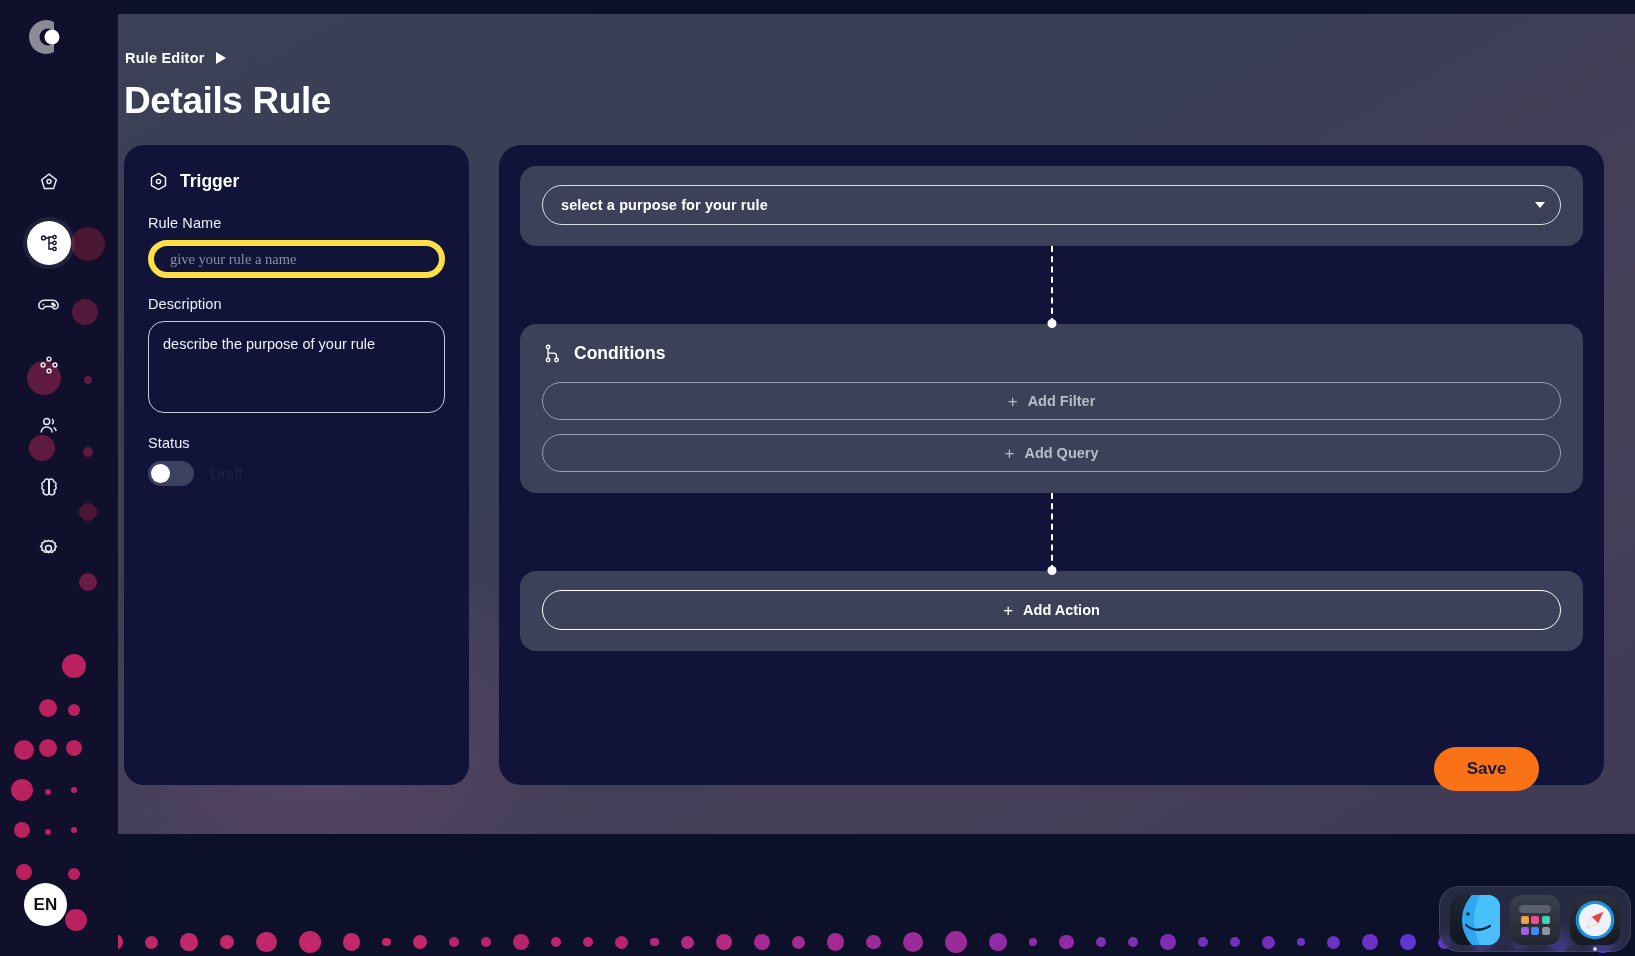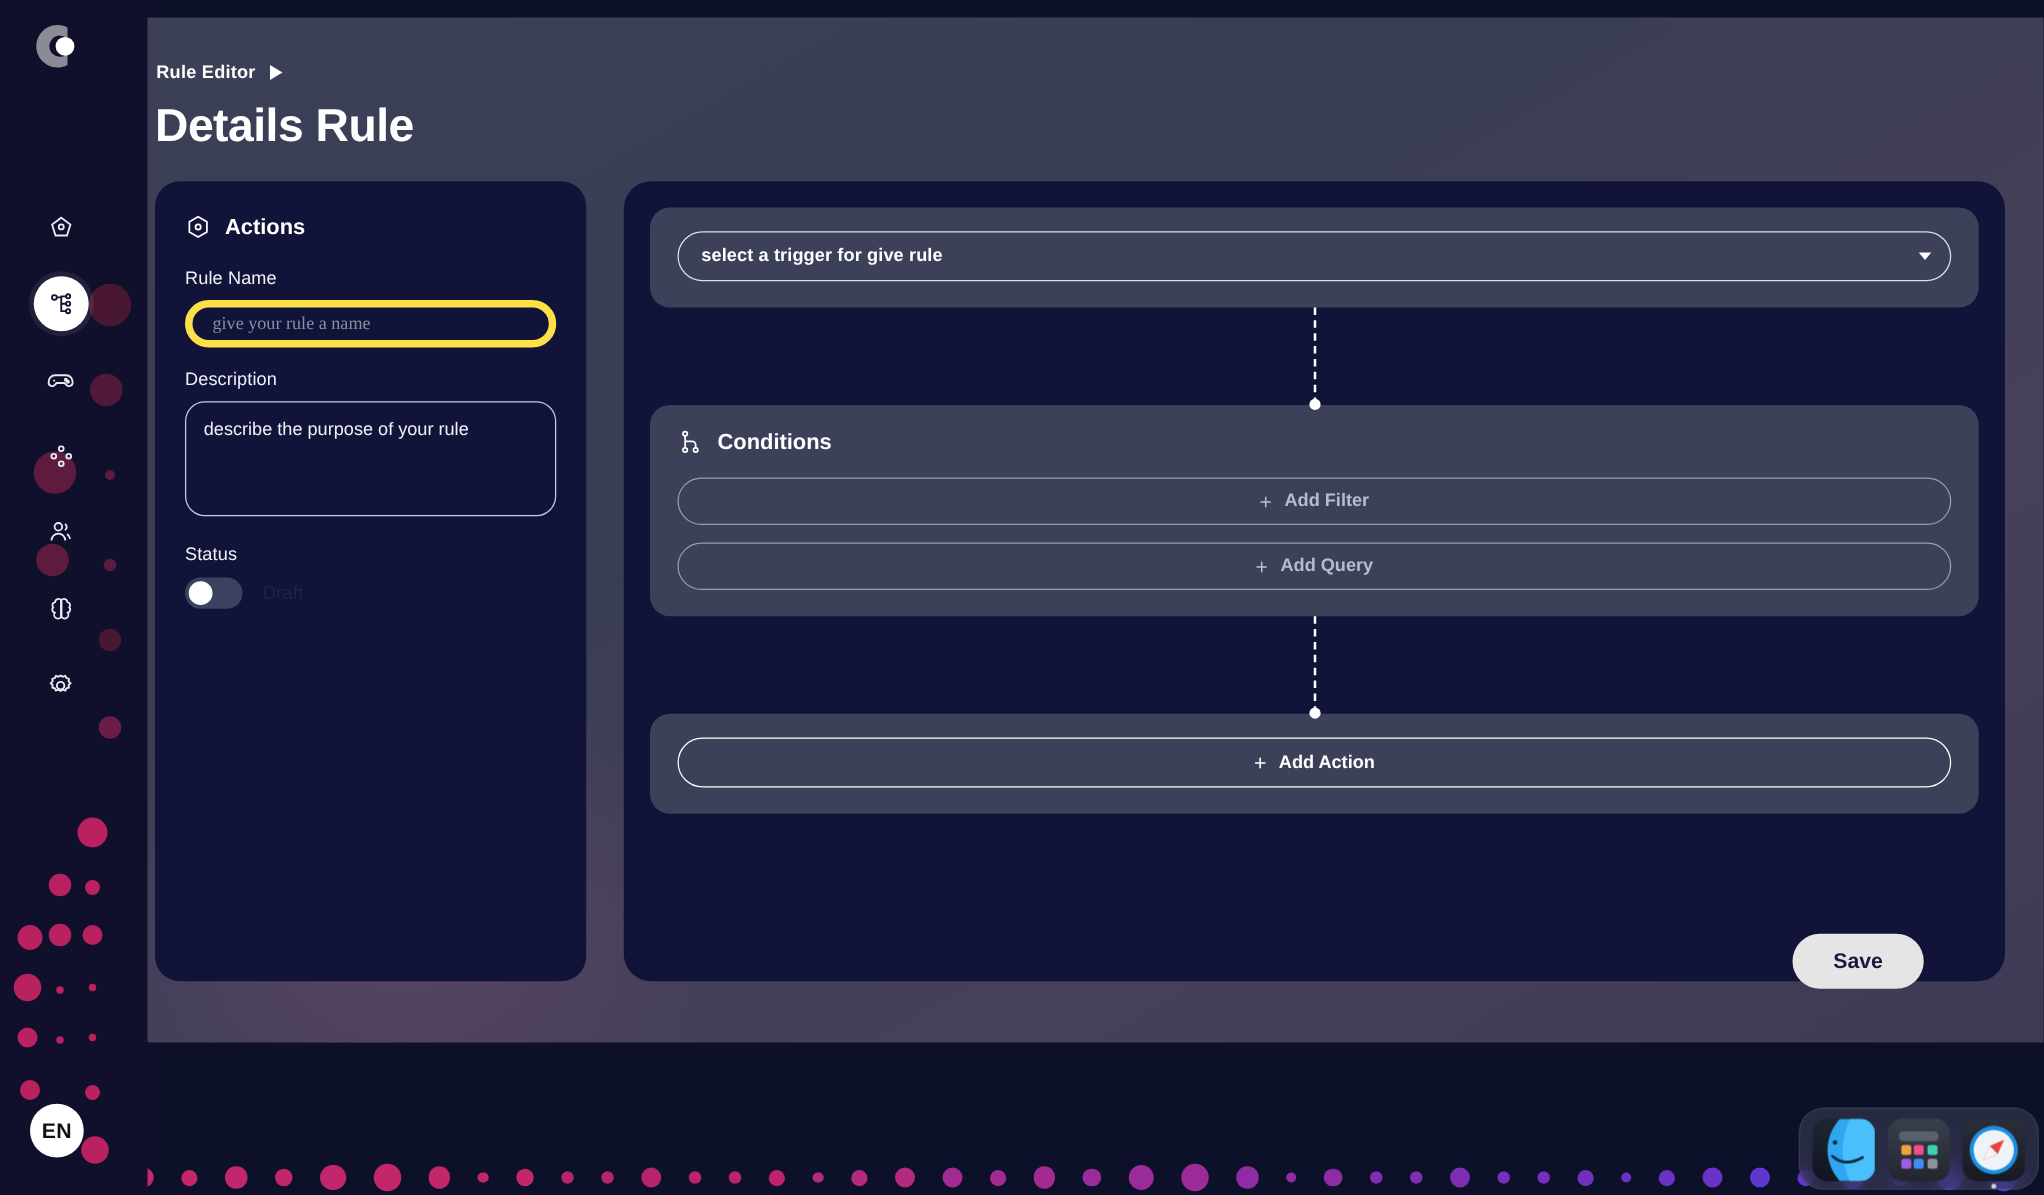--- a/index.html
+++ b/index.html
@@ -144,21 +144,21 @@
   }
   .connector .dot {
     position:absolute; bottom:-4px; left:50%; transform:translateX(-50%);
     width:9px; height:9px; border-radius:50%; background:#fff;
   }
 
   
   .save-btn {
     position:absolute; right:65px; bottom:-6px;
     min-width:105px; height:44px; border-radius:22px;
-    background:#e5e5e5; color:#171a3d;
+    background:#f97316; color:#171a3d;
     font-size:17px; font-weight:bold;
     display:flex; align-items:center; justify-content:center;
     cursor:pointer; z-index:6;
   }
 
   
   .dot-strip {
     position:absolute; left:95px; bottom:0; width:1540px; height:28px;
     background:#0d1029; overflow:hidden;
   }
@@ -293,21 +293,21 @@
   </div>
 
   <div class="page-title">Details Rule</div>
 
   <div class="details-card">
     <div class="card-head">
       <svg viewBox="0 0 24 24" width="21" height="21" fill="none" stroke="#fff" stroke-width="1.6">
         <path d="M12 2.8 20 7.4 20 16.6 12 21.2 4 16.6 4 7.4 Z"></path>
         <circle cx="12" cy="12" r="2.4"></circle>
       </svg>
-      <span class="t">Actions</span>
+      <span class="t">Trigger</span>
     </div>
 
     <div class="field-label">Rule Name</div>
     <input class="text-input" type="text" placeholder="give your rule a name" style="">
 
     <div class="spacer-18"></div>
 
     <div class="field-label">Description</div>
     <textarea class="text-area" placeholder="describe the purpose of your rule" style="">describe the purpose of your rule</textarea>
 
@@ -319,21 +319,21 @@
         <div class="knob"></div>
       </div>
       <span class="status-text">Draft</span>
     </div>
   </div>
 
   <div class="flow-panel">
 
     <div class="section">
       <div class="sel-wrap">
-        <div class="select-box">select a trigger for give rule</div>
+        <div class="select-box">select a purpose for your rule</div>
         <span class="caret"></span>
       </div>
     </div>
 
     <div class="connector">
       <div class="dash"></div>
       <div class="dot"></div>
     </div>
 
     <div class="section">

